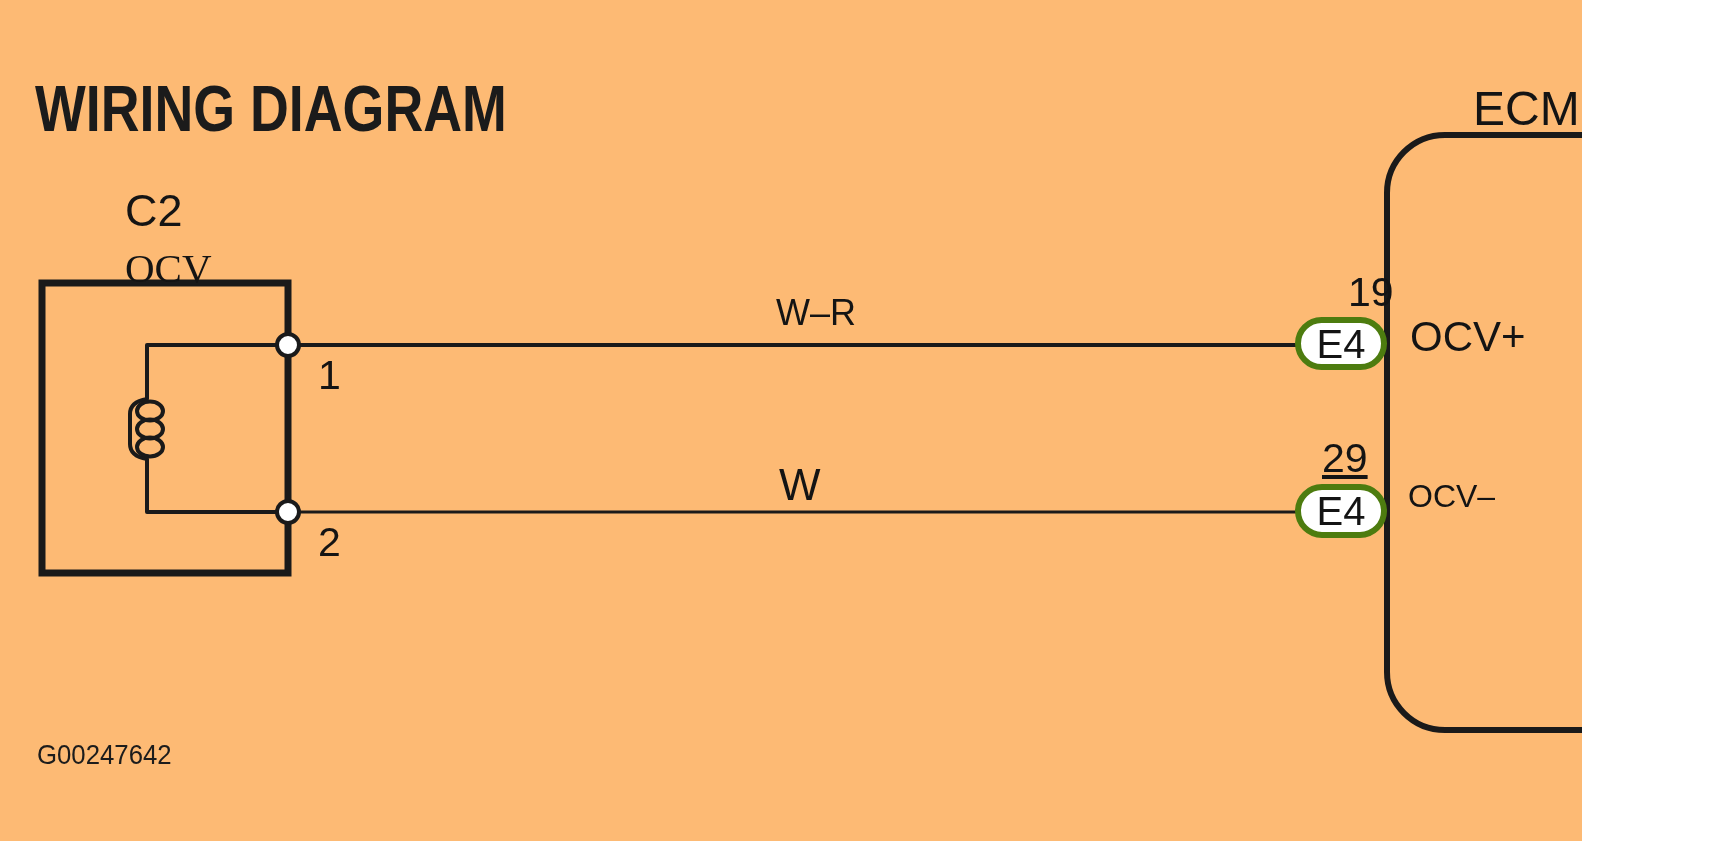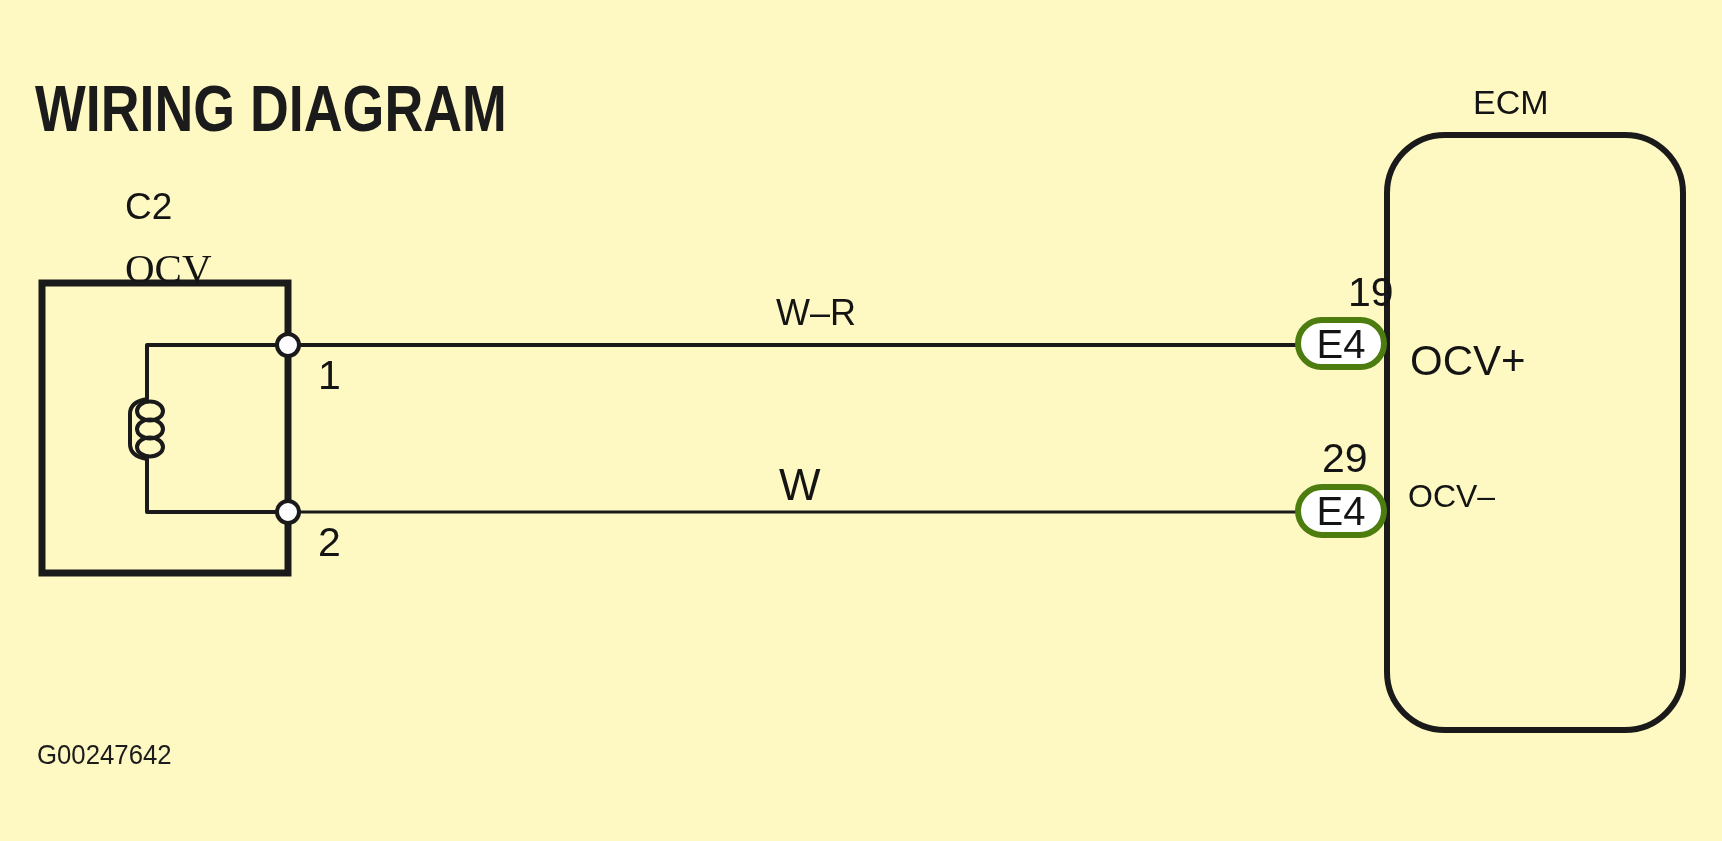--- a/index.html
+++ b/index.html
@@ -2,23 +2,23 @@
 <html><head>
 <meta charset="utf-8">
 <style>
   html, body {
     margin: 0;
     padding: 0;
     background: #ffffff;
   }
   .stage {
     position: relative;
-    width: 1722px;
+    width: 1582px;
     height: 841px;
-    background: #fef9c3;
+    background: #fdba74;
     overflow: hidden;
     font-family: "Liberation Sans", sans-serif;
     color: #141414;
   }
   .art {
     position: absolute;
     left: 0;
     top: 0;
     width: 1722px;
     height: 841px;
@@ -33,31 +33,31 @@
   .title {
     left: 35px;
     top: 77px;
     font-size: 64px;
     font-weight: bold;
     letter-spacing: 0px;
     transform: scaleX(0.84);
     transform-origin: left top;
     color: #1b1b1b;
   }
-  .c2-label      { left: 125px;  top: 188px; font-size: 37px; }
+  .c2-label      { left: 125px;  top: 188px; font-size: 45px; }
   .ocv-label     { left: 125px;  top: 248px; font-size: 41px; font-family: Liberation Serif, serif; }
   .pin1-label    { left: 318px;  top: 355px; font-size: 41px; }
   .pin2-label    { left: 318px;  top: 522px; font-size: 41px; }
   .wr-label      { left: 776px;  top: 295px; font-size: 36px; }
   .w-label       { left: 779px;  top: 463px; font-size: 44px; }
   .pin19-label   { left: 1348px; top: 272px; font-size: 41px; }
-  .pin29-label   { left: 1322px; top: 438px; font-size: 41px; }
-  .ocvplus-label { left: 1410px; top: 316px; font-size: 42px; margin-top: 24px; }
+  .pin29-label   { left: 1322px; top: 438px; font-size: 41px; text-decoration: underline; }
+  .ocvplus-label { left: 1410px; top: 316px; font-size: 42px; }
   .ocvminus-label{ left: 1408px; top: 480px; font-size: 32px; }
-  .ecm-label     { left: 1473px; top: 85px;  font-size: 34px; }
+  .ecm-label     { left: 1473px; top: 85px;  font-size: 48px; }
   .figure-id {
     left: 37px;
     top: 741px;
     font-size: 28px;
     transform: scaleX(0.92);
     transform-origin: left top;
     color: #1c1c1c;
   }
   .e4-oval {
     position: absolute;

